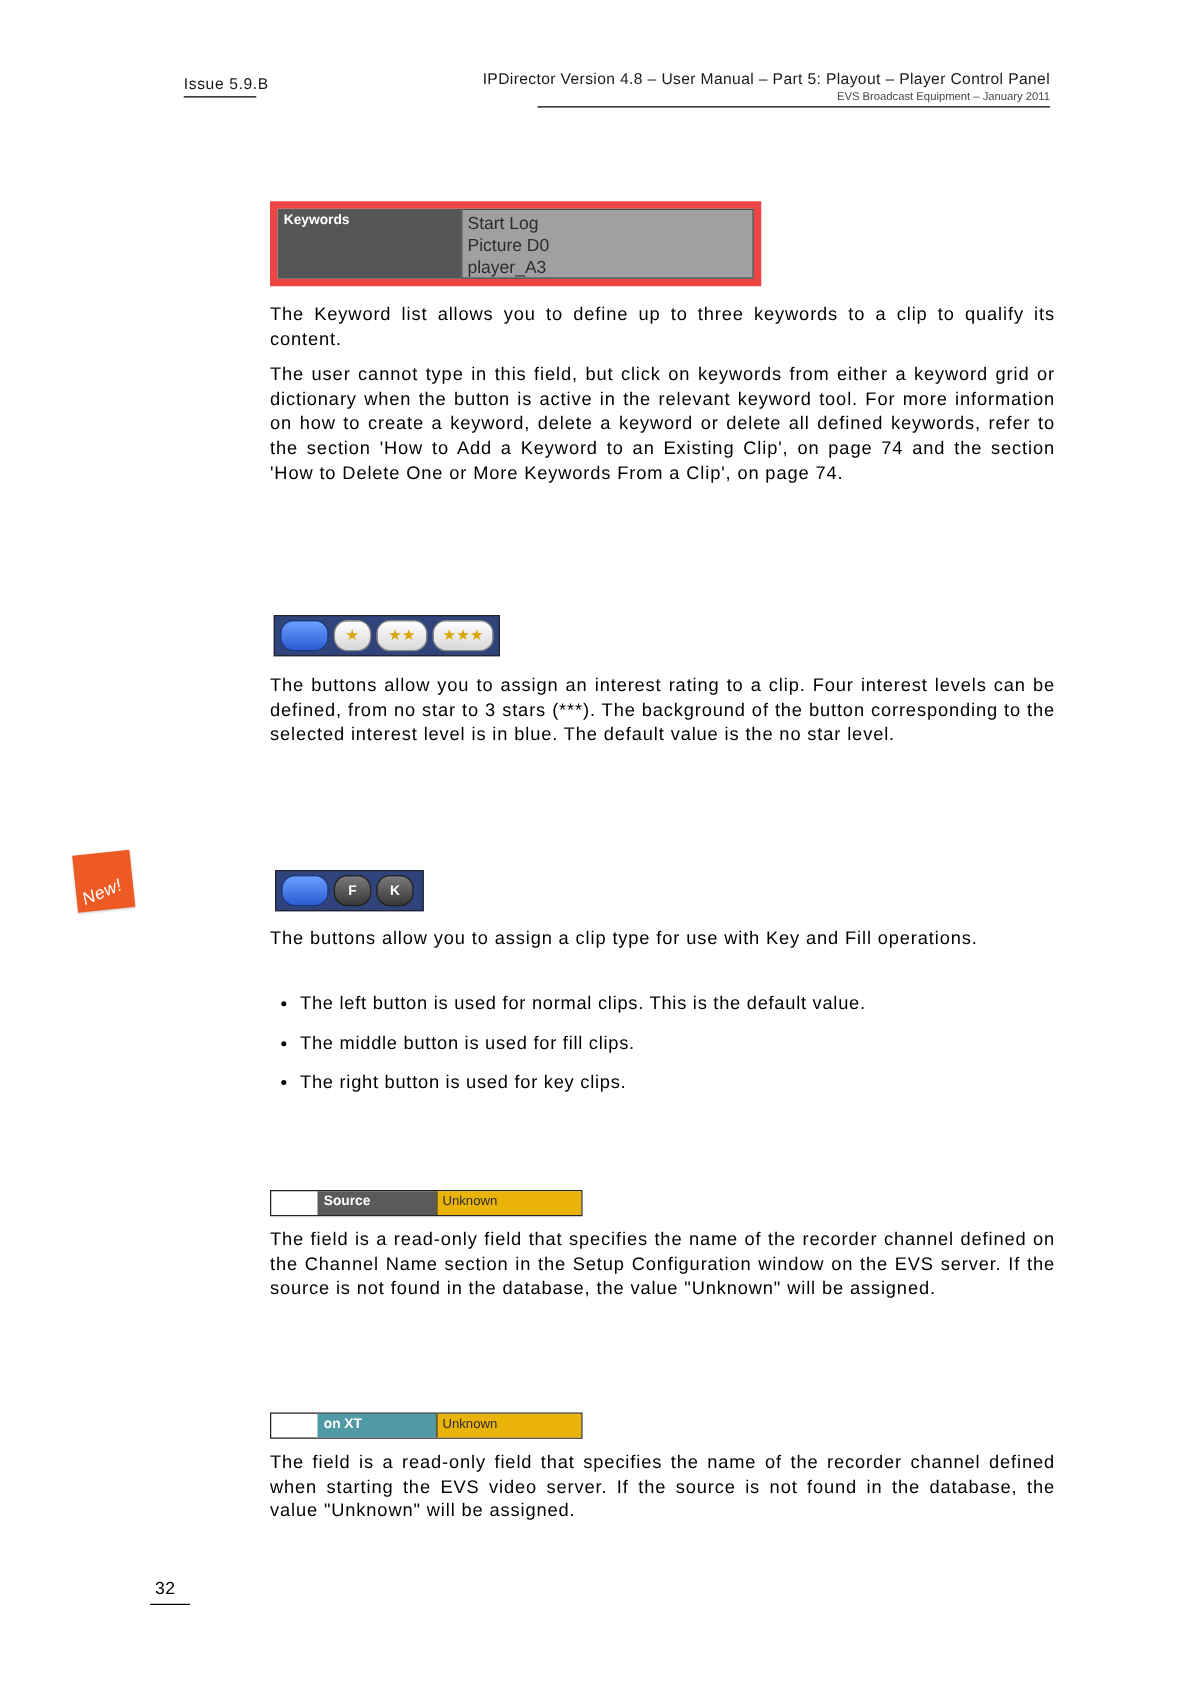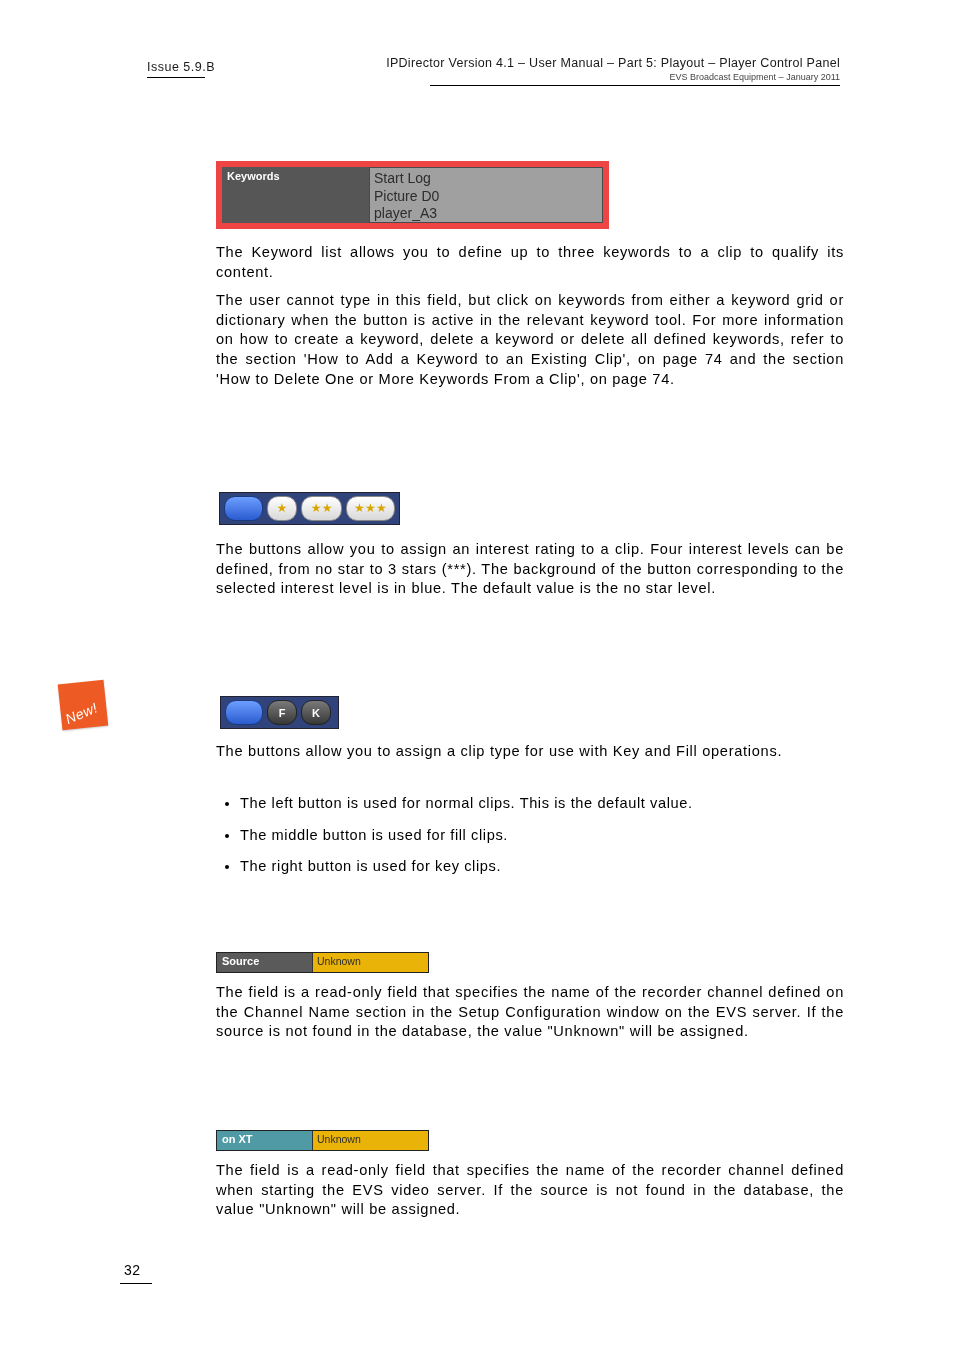--- a/index.html
+++ b/index.html
@@ -145,20 +145,21 @@
     color:#fff;font-weight:bold;font-size:11px;
   }
   
   .mini {
     position:absolute;
     left:200px;
     width:211px;
     height:19px;
     display:flex;
     border:1px solid #222;
+    padding-left:37px;
   }
   .mini .lbl {
     width:95px;
     background:#5a5a5a;
     color:#fff;
     font-size:11px;
     font-weight:bold;
     padding:2px 5px;
     box-sizing:border-box;
   }
@@ -216,21 +217,21 @@
   }
 </style>
 </head>
 <body>
 
 <div class="page">
 
   <div class="hdr-left">Issue 5.9.B</div>
   <div class="hdr-rule-left"></div>
   <div class="hdr-right">
-    <div class="line1">IPDirector Version 4.1 – User Manual – Part 5: Playout – Player Control Panel</div>
+    <div class="line1">IPDirector Version 4.8 – User Manual – Part 5: Playout – Player Control Panel</div>
     <div class="line2">EVS Broadcast Equipment – January 2011</div>
   </div>
   <div class="hdr-rule-right"></div>
 
   <div class="keywords-box">
     <div class="keywords-label">Keywords</div>
     <div class="keywords-field">
       <div>Start Log</div>
       <div>Picture D0</div>
       <div>player_A3</div>

